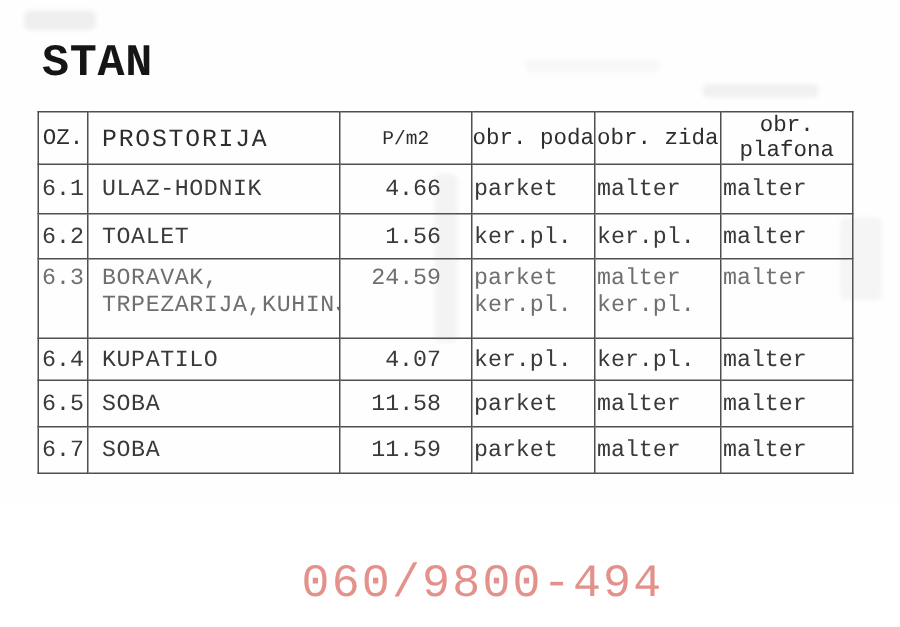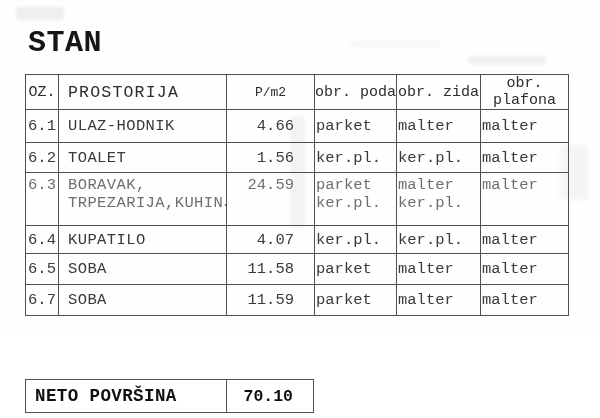--- a/index.html
+++ b/index.html
@@ -126,25 +126,22 @@
         <td class="c-oz">6.7</td>
         <td class="c-name">SOBA</td>
         <td class="c-area">11.59</td>
         <td class="c-fin">parket</td>
         <td class="c-fin">malter</td>
         <td class="c-fin">malter</td>
       </tr>
     </tbody>
   </table>
 
-  <div class="total">
-    <div class="total-label">NETO POVRŠINA</div>
-    <div class="total-value">70.10</div>
-  </div>
 
+  <div class="watermark" style="color: rgb(222, 122, 113);">060/9800-494</div>
 
   <div class="smudge sm-1"></div>
   <div class="smudge sm-2"></div>
   <div class="smudge sm-3"></div>
   <div class="smudge sm-4"></div>
   <div class="smudge sm-5"></div>
 
 </div>
 
 </body></html>

